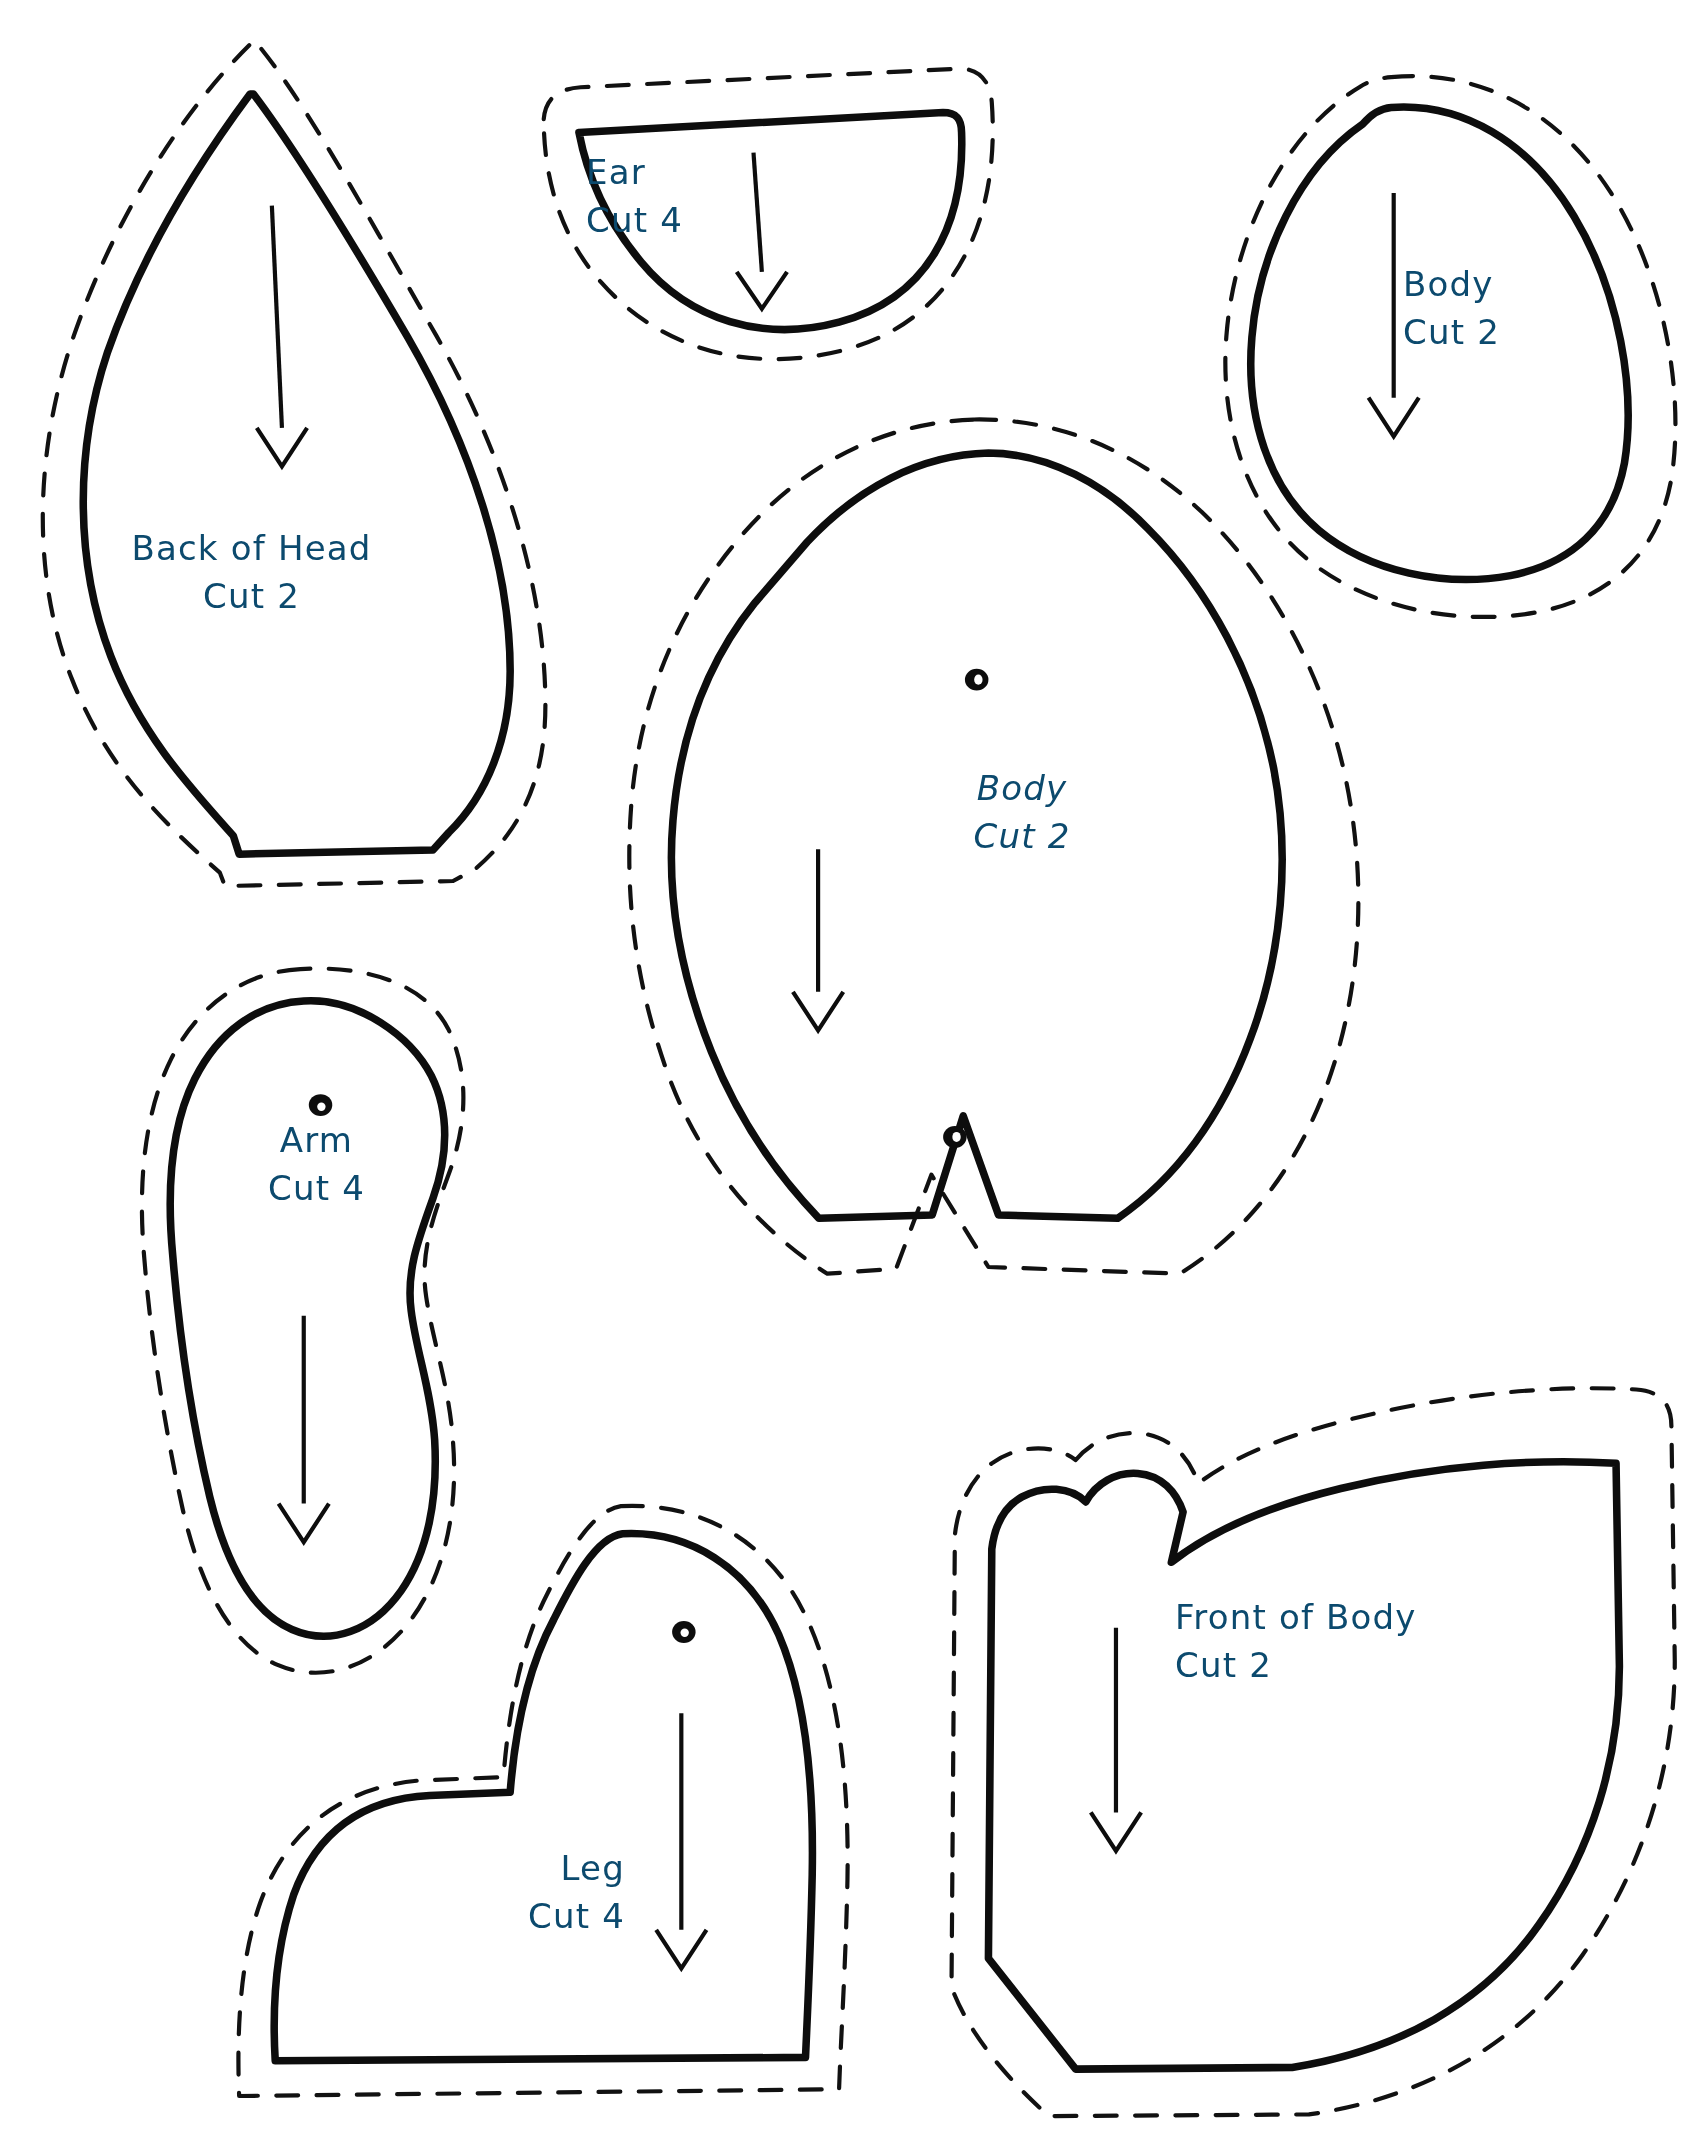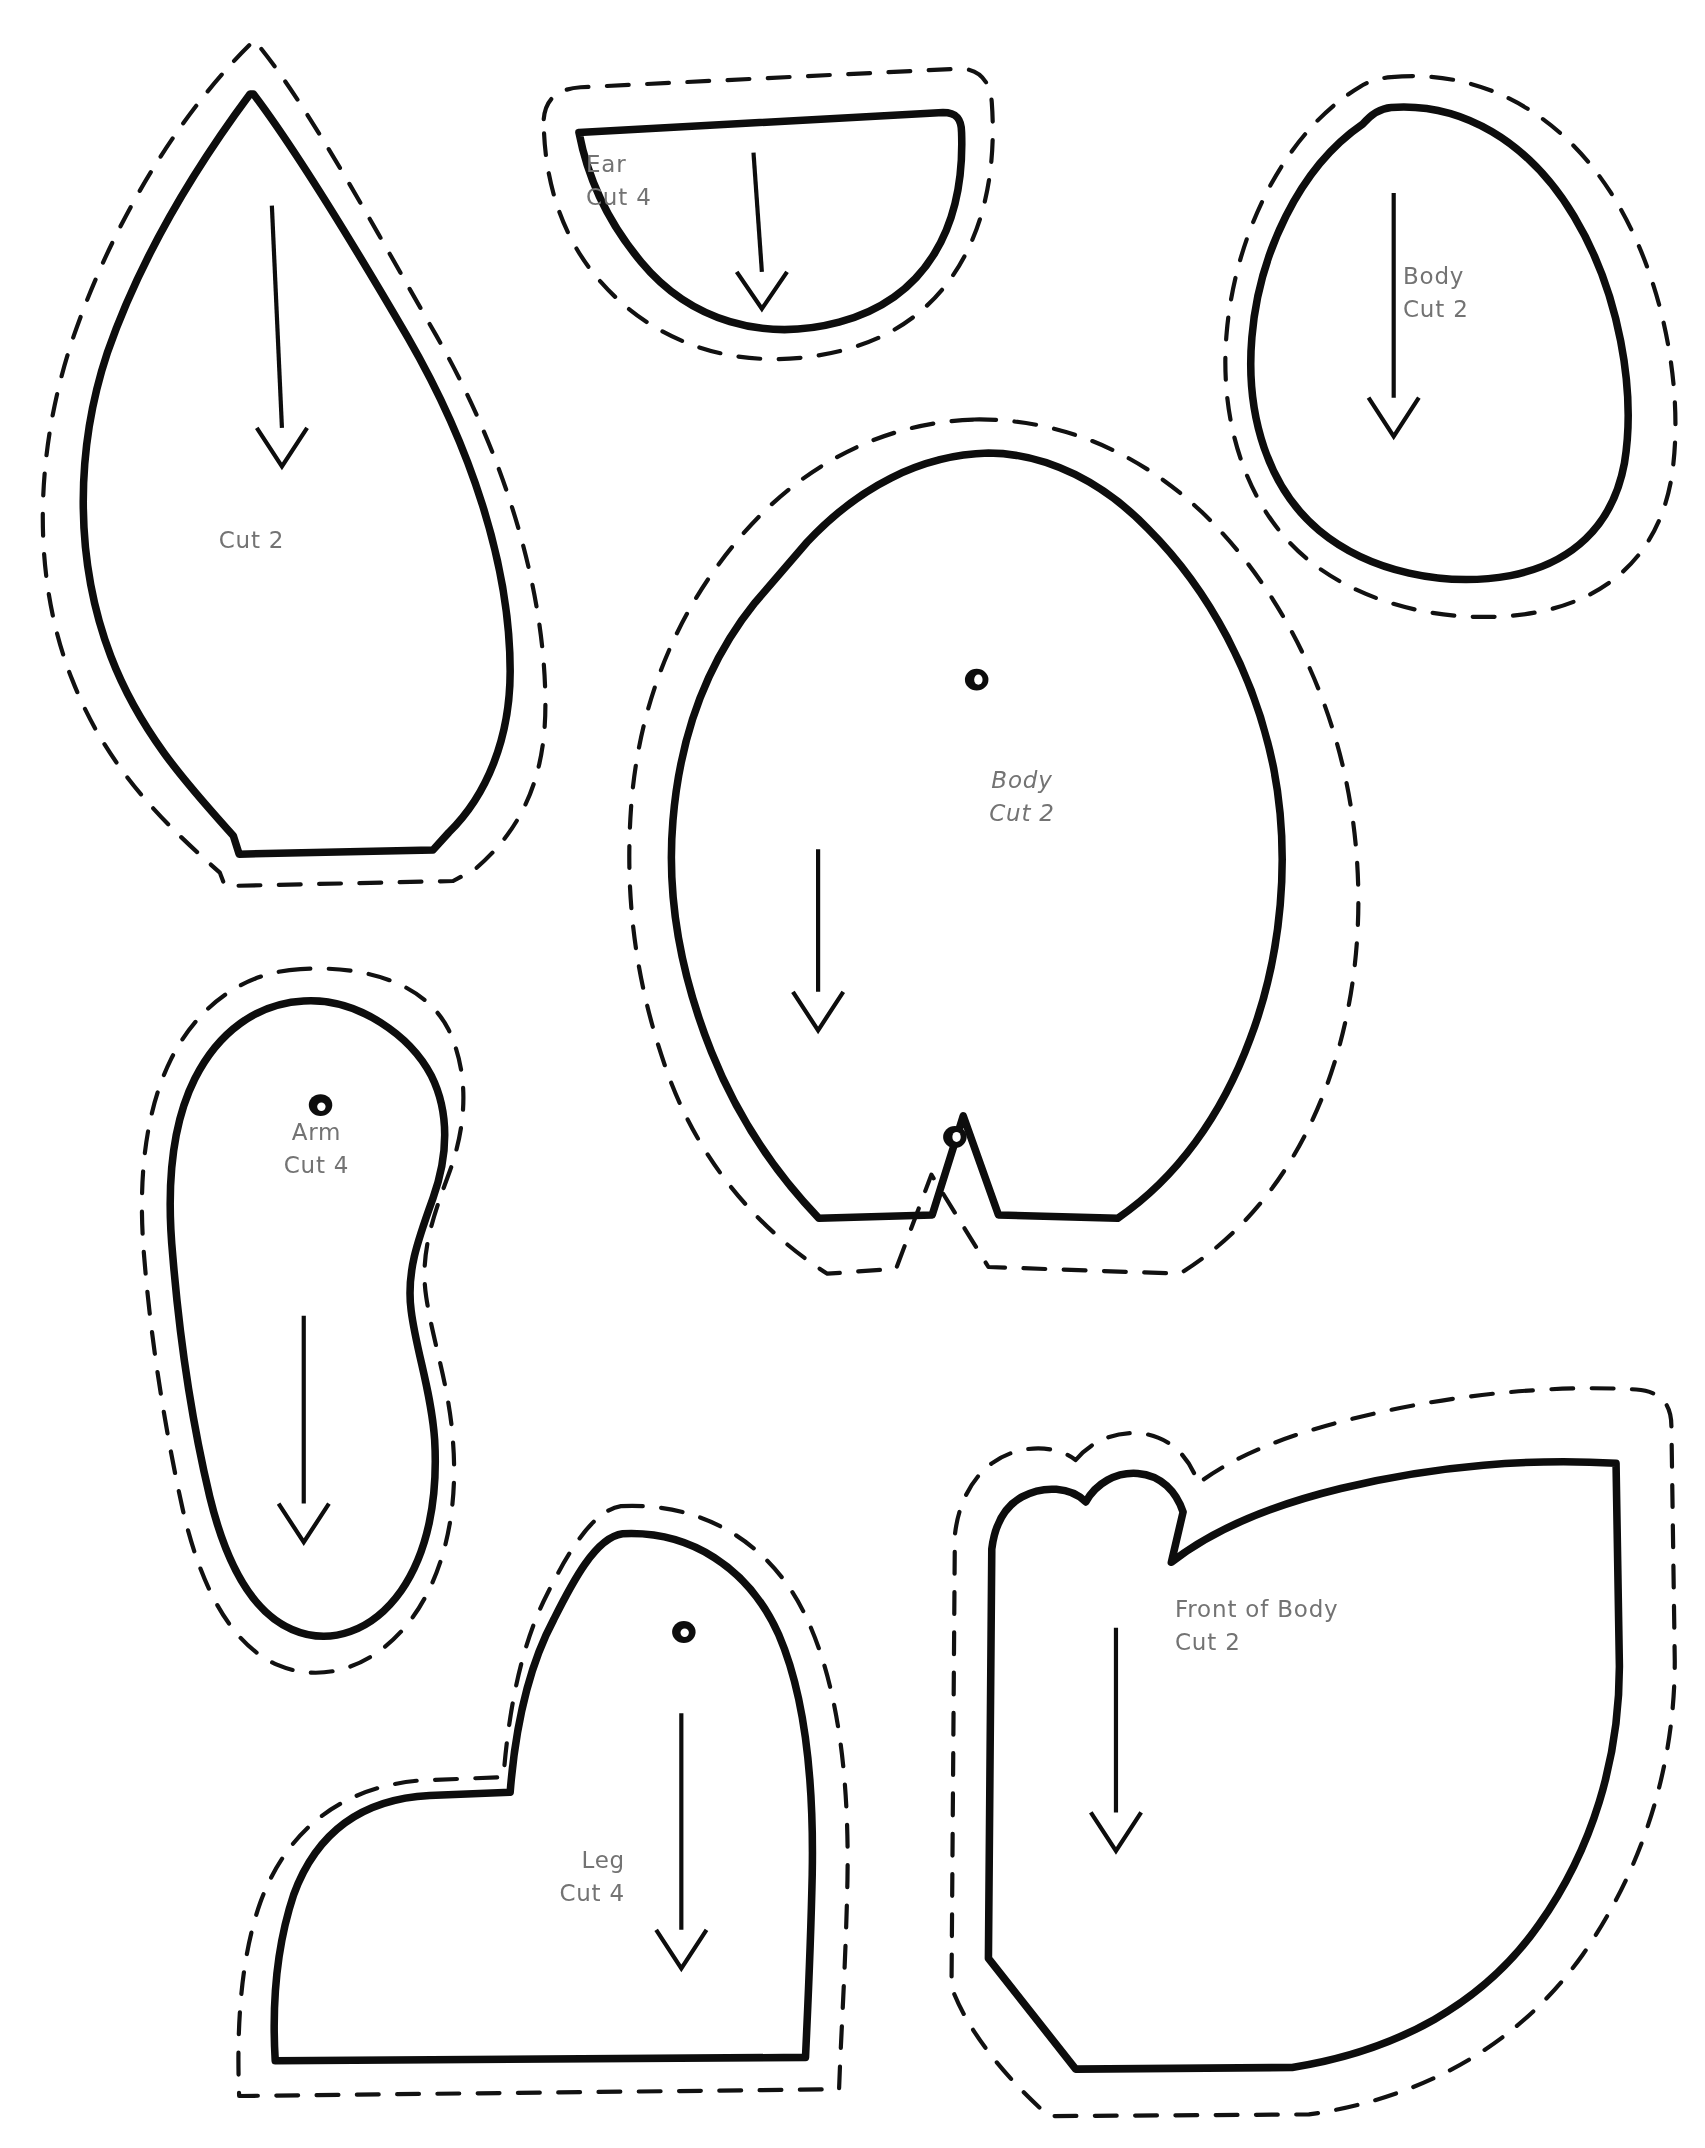--- a/index.html
+++ b/index.html
@@ -57,25 +57,25 @@
     stroke: none;
   }
   .dot-hole {
     fill: #ffffff;
     stroke: none;
   }
   .piece-label {
     position: absolute;
     font-family: "DejaVu Sans", sans-serif;
     font-weight: 400;
-    color: #737373;
+    color: #0c4a6e;
     line-height: 1.42;
     white-space: nowrap;
     letter-spacing: 0.035em;
-    font-size: 23px;
+    font-size: 34px;
   }
   .piece-label .lbl-name,
   .piece-label .lbl-cut {
     display: block;
   }
   .lbl-center { text-align: center; }
   .lbl-left { text-align: left; }
 </style>
 </head>
 <body>
@@ -293,20 +293,21 @@
                C 1244 1770, 1276 1772, 1294 1790 Z"></path>
       <g>
         <line class="grain-line" x1="1330" y1="1940" x2="1330" y2="2160"></line>
         <polyline class="grain-head" points="1300,2160 1330,2206 1360,2160"></polyline>
       </g>
     </g>
 
   </svg>
 
   <div class="piece-label lbl-center" style="left:0px; top:524px; width:503px;">
+    <span class="lbl-name">Back of Head</span>
     <span class="lbl-cut">Cut 2</span>
   </div>
 
   <div class="piece-label lbl-left" style="left:586px; top:148px;">
     <span class="lbl-name">Ear</span>
     <span class="lbl-cut">Cut 4</span>
   </div>
 
   <div class="piece-label lbl-left" style="left:1403px; top:260px;">
     <span class="lbl-name">Body</span>

